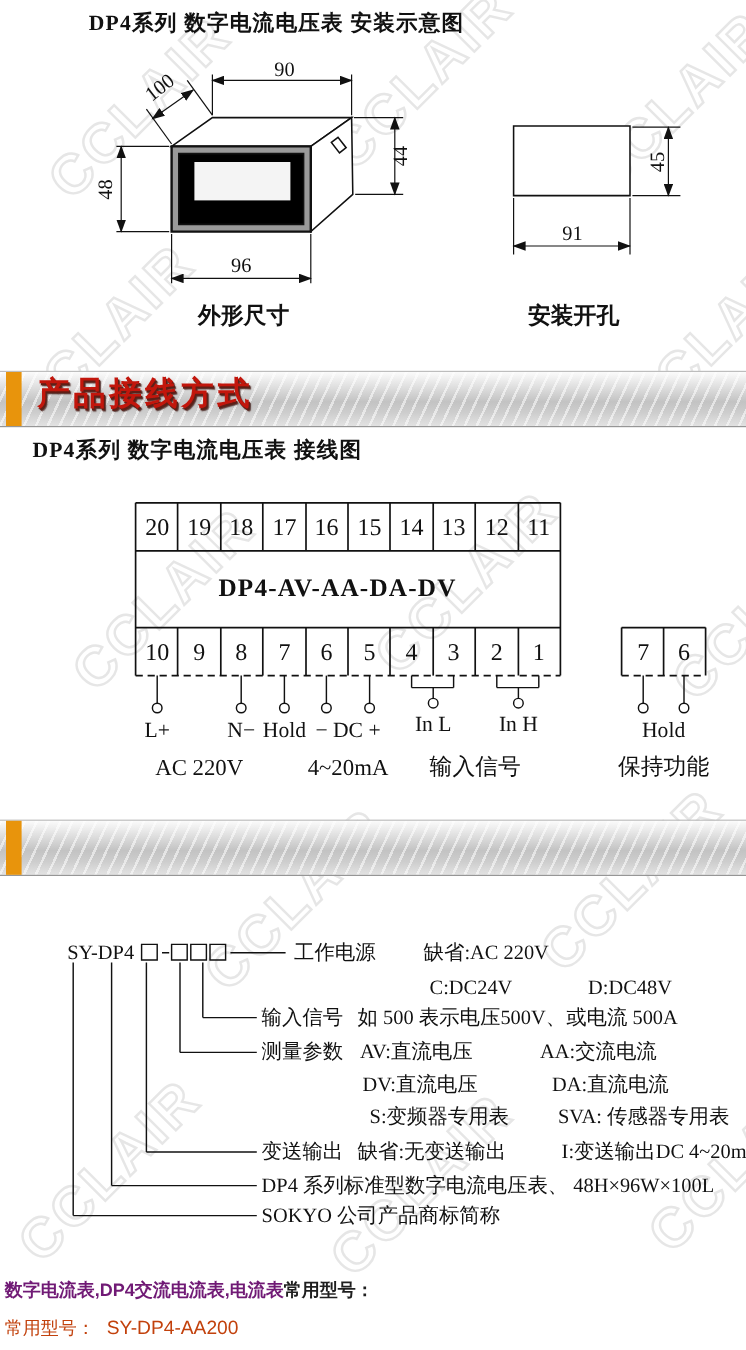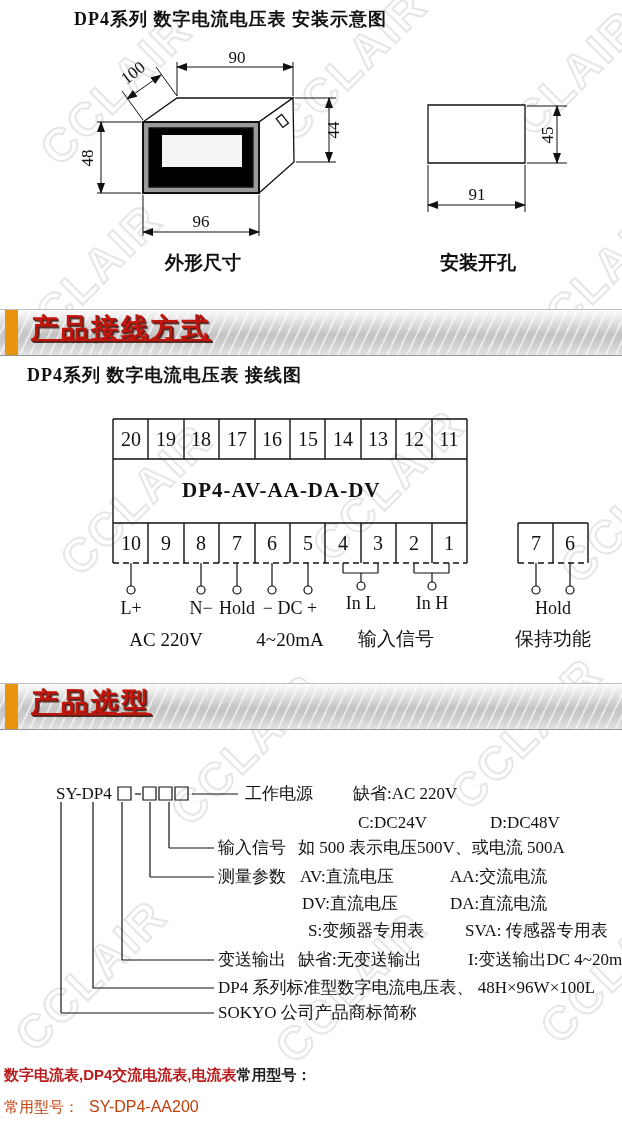--- a/index.html
+++ b/index.html
@@ -16,35 +16,35 @@
   .subtitle{font:bold 18px "Liberation Serif","DejaVu Serif",serif;letter-spacing:1px;}
   
   .banner{position:absolute;left:0;width:622px;height:45px;z-index:2;
      background-image:
        repeating-linear-gradient(115deg, rgba(255,255,255,.55) 0px, rgba(255,255,255,.55) 2px, rgba(255,255,255,0) 2px, rgba(255,255,255,0) 9px),
        linear-gradient(180deg,#fbfbfb 0%,#e9e9e9 18%,#c3c3c3 55%,#cdcdcd 75%,#e2e2e2 100%);
      border-top:1px solid #bdbdbd;border-bottom:1px solid #969696;}
   .banner .bar{position:absolute;left:5px;top:0;bottom:0;width:13px;background:#E8940C;}
   .banner h2{margin:0;padding-left:31px;line-height:43px;
      font:bold 27px "Liberation Sans","DejaVu Sans",sans-serif;color:#C2160C;letter-spacing:3px;
-     text-shadow:1px 1px 0 #5e1f17,2px 2px 1px rgba(55,18,12,.8);text-decoration:underline;}
+     text-shadow:1px 1px 0 #5e1f17,2px 2px 1px rgba(55,18,12,.8);}
   
   #tree{position:absolute;left:0;top:770px;width:622px;height:272px;z-index:1;}
   #tree .t{position:absolute;font:17px "Liberation Serif","DejaVu Serif",serif;white-space:nowrap;line-height:21px;}
   
   svg line,svg polygon,svg rect,svg path{vector-effect:non-scaling-stroke;}
   .dim{font:17px "Liberation Serif","DejaVu Serif",serif;fill:#111;}
   .cap{font:bold 19px "Liberation Serif","DejaVu Serif",serif;fill:#111;}
   .tnum{font:20px "Liberation Serif","DejaVu Serif",serif;fill:#111;}
   .plabel{font:18px "Liberation Serif","DejaVu Serif",serif;fill:#111;}
   .glabel{font:19px "Liberation Serif","DejaVu Serif",serif;fill:#111;}
   .mlabel{font:bold 21px "Liberation Serif","DejaVu Serif",serif;fill:#111;letter-spacing:1px;}
   
   .f1{left:4px;top:1066px;font:bold 15px "Liberation Sans","DejaVu Sans",sans-serif;}
-  .f1 .lnk{color:#b91c1c;cursor:pointer;}
+  .f1 .lnk{color:#701a75;cursor:pointer;}
   .f1 .dark{color:#1f1f1f;}
   .f2{left:4px;top:1098px;font:15px "Liberation Sans","DejaVu Sans",sans-serif;color:#c2410c;}
   .f2 .val{margin-left:10px;font-size:16px;}
 </style>
 </head>
 <body>
 
 <div id="page">
 
   <div>
@@ -243,21 +243,20 @@
     <g text-anchor="middle">
       <text class="glabel" x="166" y="246">AC 220V</text>
       <text class="glabel" x="290" y="246">4~20mA</text>
       <text class="glabel" x="396" y="245">输入信号</text>
       <text class="glabel" x="553" y="245">保持功能</text>
     </g>
   </svg>
 
   <div class="banner" style="top:683px">
     <span class="bar"></span>
-    <h2>产品选型</h2>
   </div>
 
   <div id="tree">
     <svg width="622" height="272" viewBox="0 0 622 272" style="position:absolute;left:0;top:0">
       <g stroke="#111" stroke-width="1.2" fill="none">
 
         <rect x="118" y="17" width="13" height="13"></rect>
         <line x1="135" y1="24" x2="141" y2="24"></line>
         <rect x="143" y="17" width="13" height="13"></rect>
         <rect x="159" y="17" width="13" height="13"></rect>
@@ -281,21 +280,21 @@
     <span class="t" style="left:245px;top:13px">工作电源</span>
     <span class="t" style="left:353px;top:13px">缺省:AC 220V</span>
     <span class="t" style="left:358px;top:42px">C:DC24V</span>
     <span class="t" style="left:490px;top:42px">D:DC48V</span>
     <span class="t" style="left:218px;top:67px">输入信号</span>
     <span class="t" style="left:298px;top:67px">如 500 表示电压500V、或电流 500A</span>
     <span class="t" style="left:218px;top:96px">测量参数</span>
     <span class="t" style="left:300px;top:96px">AV:直流电压</span>
     <span class="t" style="left:450px;top:96px">AA:交流电流</span>
     <span class="t" style="left:302px;top:123px">DV:直流电压</span>
-    <span class="t" style="left:450px;top:123px">DA:直流电流</span>
+    <span class="t" style="left:460px;top:123px">DA:直流电流</span>
     <span class="t" style="left:308px;top:150px">S:变频器专用表</span>
     <span class="t" style="left:465px;top:150px">SVA: 传感器专用表</span>
     <span class="t" style="left:218px;top:179px">变送输出</span>
     <span class="t" style="left:298px;top:179px">缺省:无变送输出</span>
     <span class="t" style="left:468px;top:179px">I:变送输出DC 4~20mA</span>
     <span class="t" style="left:218px;top:207px">DP4 系列标准型数字电流电压表、 48H×96W×100L</span>
     <span class="t" style="left:218px;top:232px">SOKYO 公司产品商标简称</span>
   </div>
 
   <div class="abs f1 layer">

